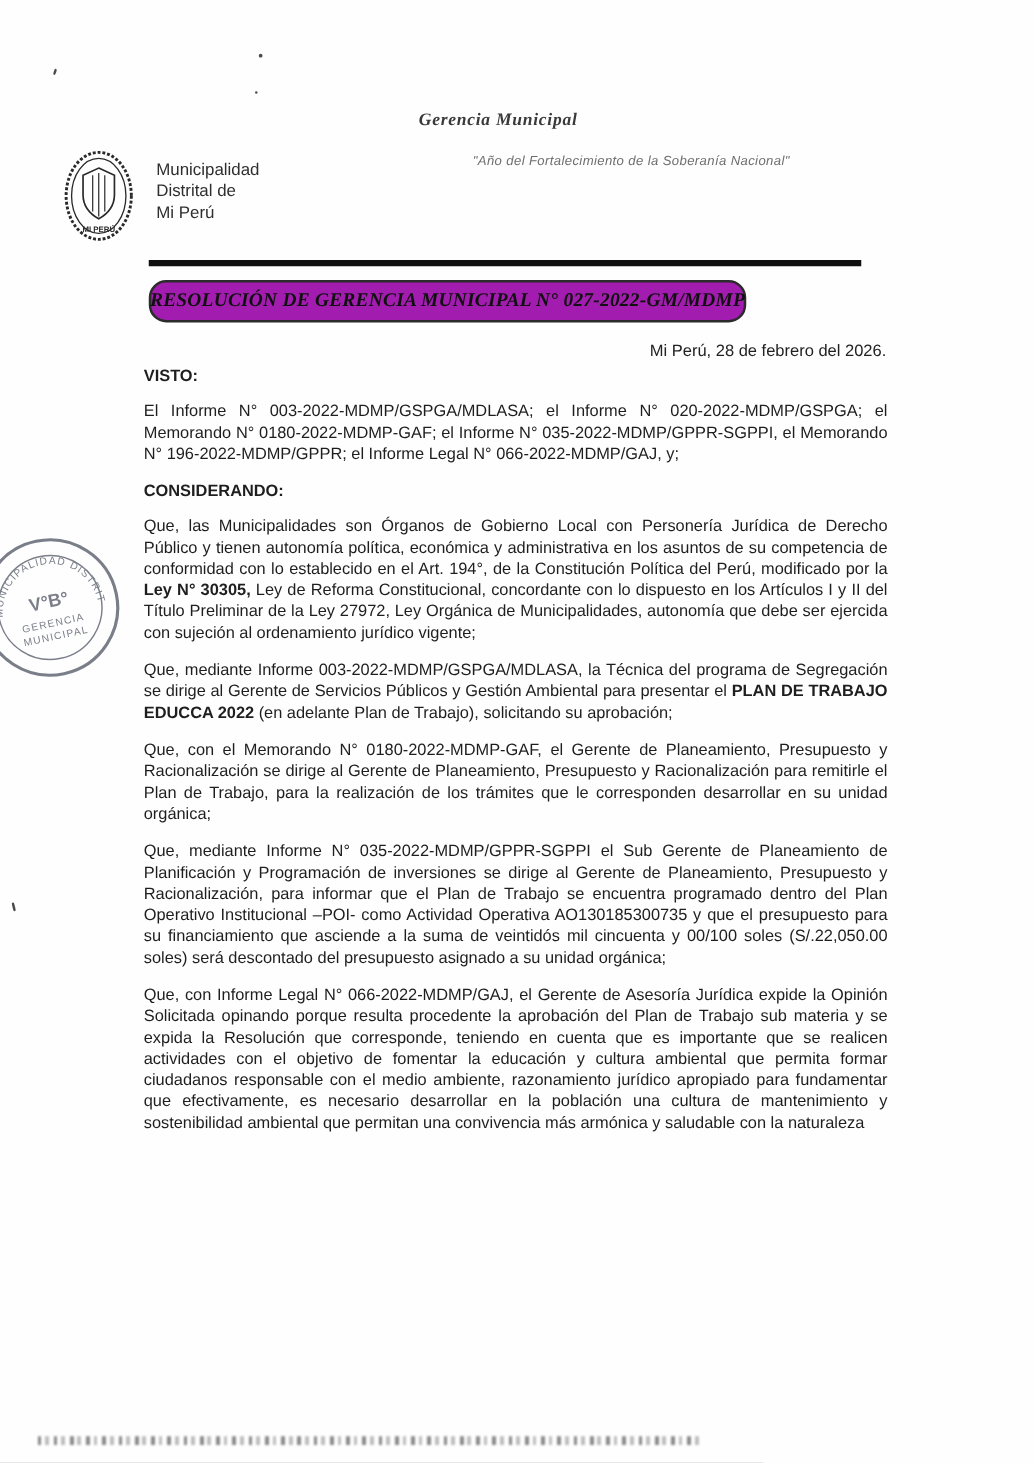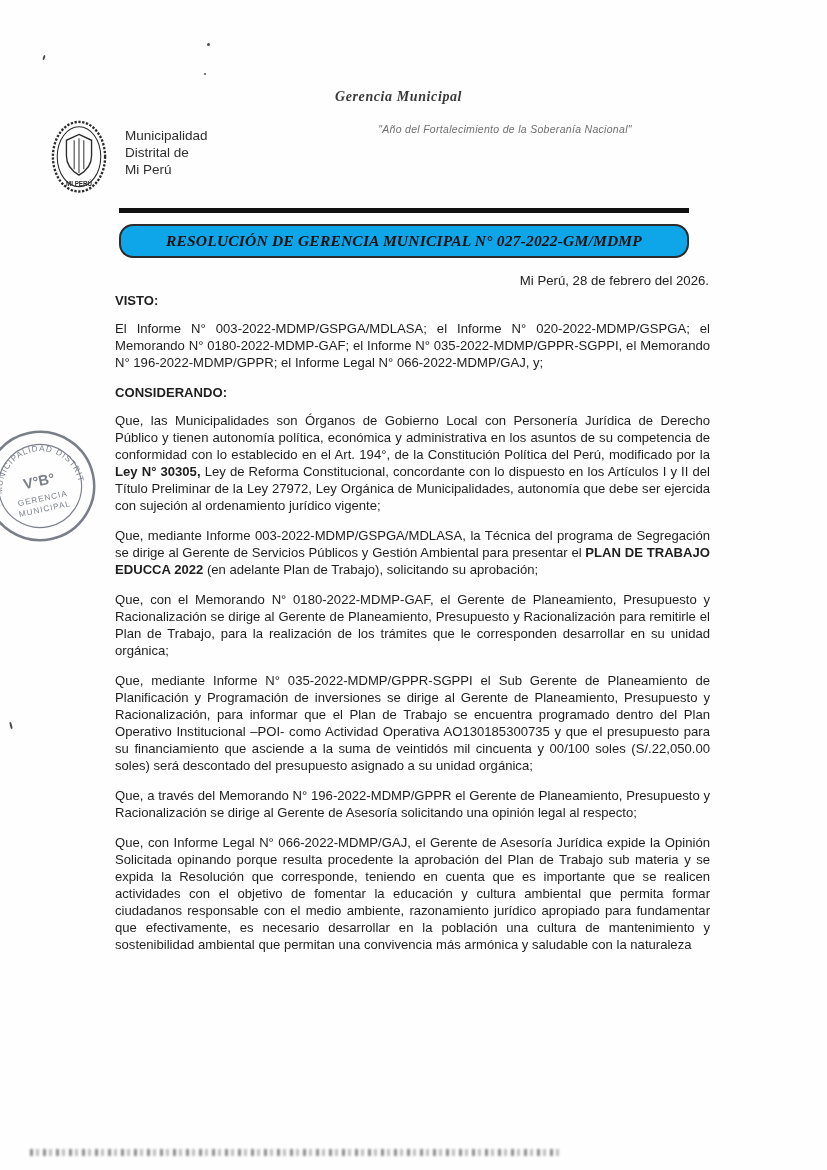--- a/index.html
+++ b/index.html
@@ -16,23 +16,23 @@
     position:absolute; left:335px; top:89px; width:340px; 
     font-family:"Liberation Serif", serif; font-weight:bold; font-style:italic;
     font-size:14px; letter-spacing:.6px; color:#3a3a3a; filter:blur(.35px);
   }
   .motto {
     position:absolute; left:325px; top:123px; width:360px; text-align:center;
     font-style:italic; font-size:10.5px; color:#6e6e6e; letter-spacing:.3px; filter:blur(.45px);
   }
   .rule { position:absolute; left:119px; top:208px; width:570px; height:4.5px; background:#101010; }
   .title-box {
-    position:absolute; left:119px; top:224px; width:570px; height:34px;
+    position:absolute; left:119px; top:224px; width:478px; height:34px;
     border:2px solid #2b2b2b; border-radius:14px;
-    display:flex; align-items:center; justify-content:center; background:#0ea5e9;
+    display:flex; align-items:center; justify-content:center; background:#a21caf;
   }
   .title-box span {
     font-family:"Liberation Serif", serif; font-weight:bold; font-style:italic;
     font-size:15.5px; color:#101010; letter-spacing:.2px; white-space:nowrap;
   }
   .dateline { position:absolute; left:115px; top:273px; width:594px; text-align:right; font-size:13.2px; color:#222; }
   .body {
     position:absolute; left:115px; top:292px; width:595px;
     font-size:13.1px; line-height:17px; text-align:justify; color:#1e1e1e;
   }
@@ -106,21 +106,20 @@
 
     <p><span>Que, las Municipalidades son Órganos de Gobierno Local con Personería Jurídica de Derecho Público y tienen autonomía política, económica y administrativa en los asuntos de su competencia de conformidad con lo establecido en el Art. 194°, de la Constitución Política del Perú, modificado por la </span><span class="b">Ley N° 30305,</span><span> Ley de Reforma Constitucional, concordante con lo dispuesto en los Artículos I y II del Título Preliminar de la Ley 27972, Ley Orgánica de Municipalidades, autonomía que debe ser ejercida con sujeción al ordenamiento jurídico vigente;</span></p>
 
     <p><span>Que, mediante Informe 003-2022-MDMP/GSPGA/MDLASA, la Técnica del programa de Segregación se dirige al Gerente de Servicios Públicos y Gestión Ambiental para presentar el </span><span class="b">PLAN DE TRABAJO EDUCCA 2022</span><span> (en adelante Plan de Trabajo), solicitando su aprobación;</span></p>
 
 
     <p>Que, con el Memorando N° 0180-2022-MDMP-GAF, el Gerente de Planeamiento, Presupuesto y Racionalización se dirige al Gerente de Planeamiento, Presupuesto y Racionalización para remitirle el Plan de Trabajo, para la realización de los trámites que le corresponden desarrollar en su unidad orgánica;</p>
 
     <p>Que, mediante Informe N° 035-2022-MDMP/GPPR-SGPPI el Sub Gerente de Planeamiento de Planificación y Programación de inversiones se dirige al Gerente de Planeamiento, Presupuesto y Racionalización, para informar que el Plan de Trabajo se encuentra programado dentro del Plan Operativo Institucional –POI- como Actividad Operativa AO130185300735 y que el presupuesto para su financiamiento que asciende a la suma de veintidós mil cincuenta y 00/100 soles (S/.22,050.00 soles) será descontado del presupuesto asignado a su unidad orgánica;</p>
 
-    <p>Que, a través del Memorando N° 196-2022-MDMP/GPPR el Gerente de Planeamiento, Presupuesto y Racionalización se dirige al Gerente de Asesoría solicitando una opinión legal al respecto;</p>
 
     <p><span>Que, con Informe Legal N° 066-2022-MDMP/GAJ, el Gerente de Asesoría Jurídica expide la Opinión Solicitada opinando porque resulta procedente la aprobación del Plan de Trabajo </span><span class="i">sub materia</span><span> y se expida la Resolución que corresponde, teniendo en cuenta que es importante que se realicen actividades con el objetivo de fomentar la educación y cultura ambiental que permita formar ciudadanos responsable con el medio ambiente, razonamiento jurídico apropiado para fundamentar que efectivamente, es necesario desarrollar en la población una cultura de mantenimiento y sostenibilidad ambiental que permitan una convivencia más armónica y saludable con la naturaleza</span></p>
   </section>
 
   <div class="stamp">
     <svg viewBox="0 0 120 120">
       <circle cx="60" cy="60" r="56" fill="none" stroke="currentColor" stroke-width="2.6"></circle>
       <circle cx="60" cy="60" r="43" fill="none" stroke="currentColor" stroke-width="1.2"></circle>
       <path id="stampArc" d="M 20,64 A 40,40 0 0 1 100,64" fill="none"></path>
       <text font-size="8.5" letter-spacing="1" fill="currentColor">

